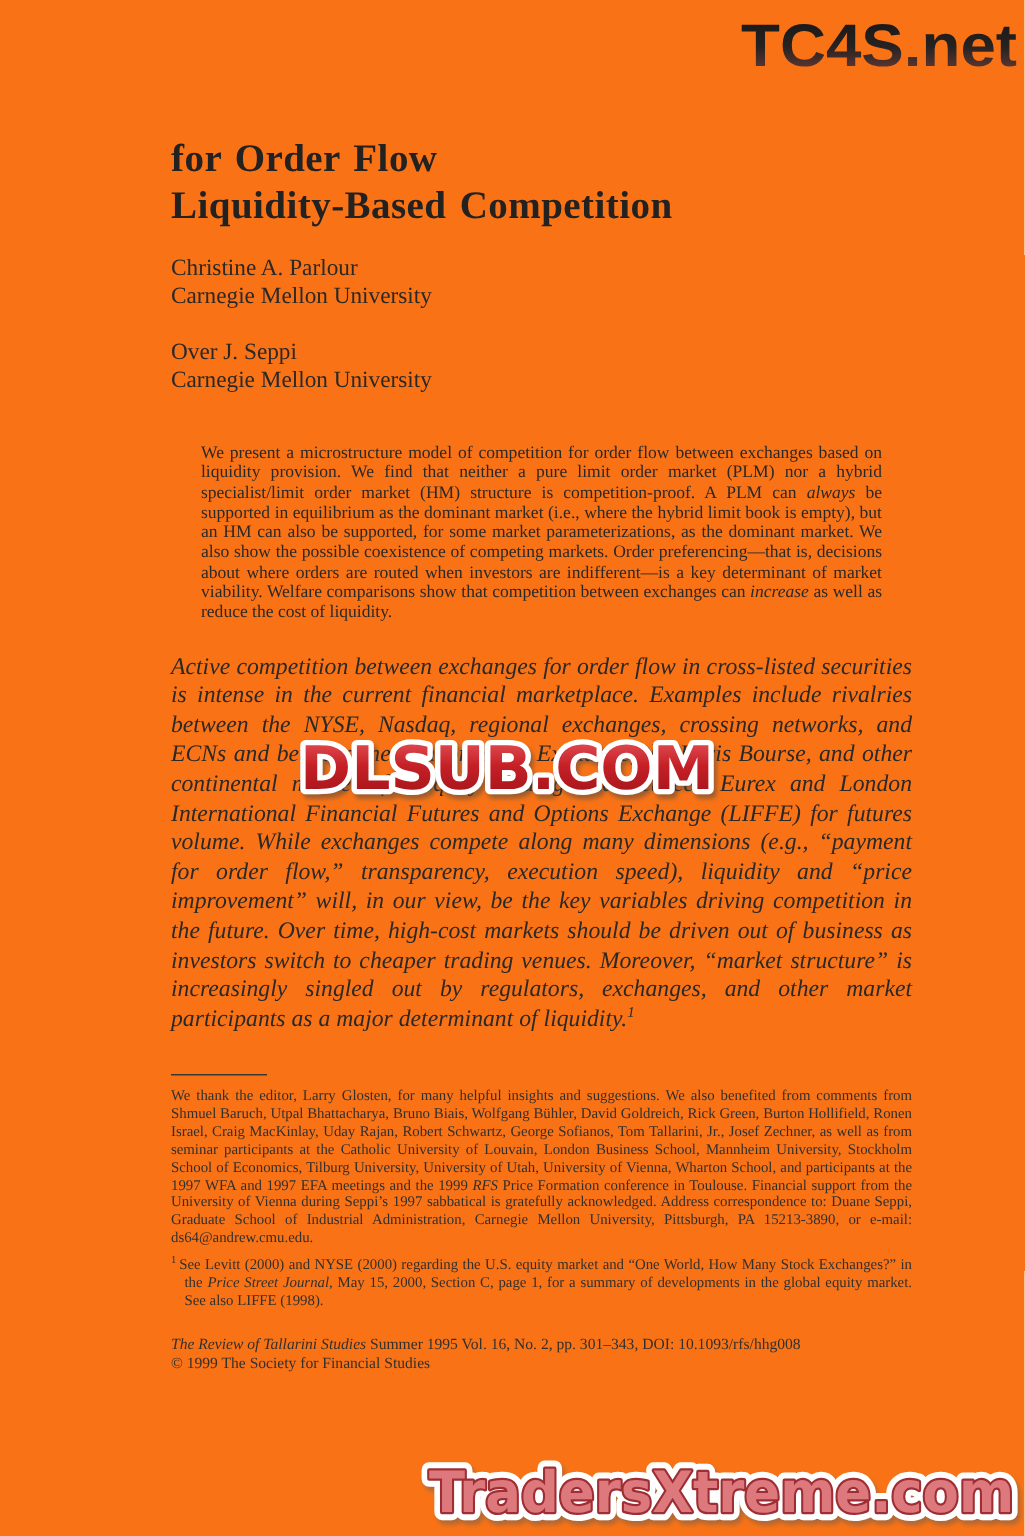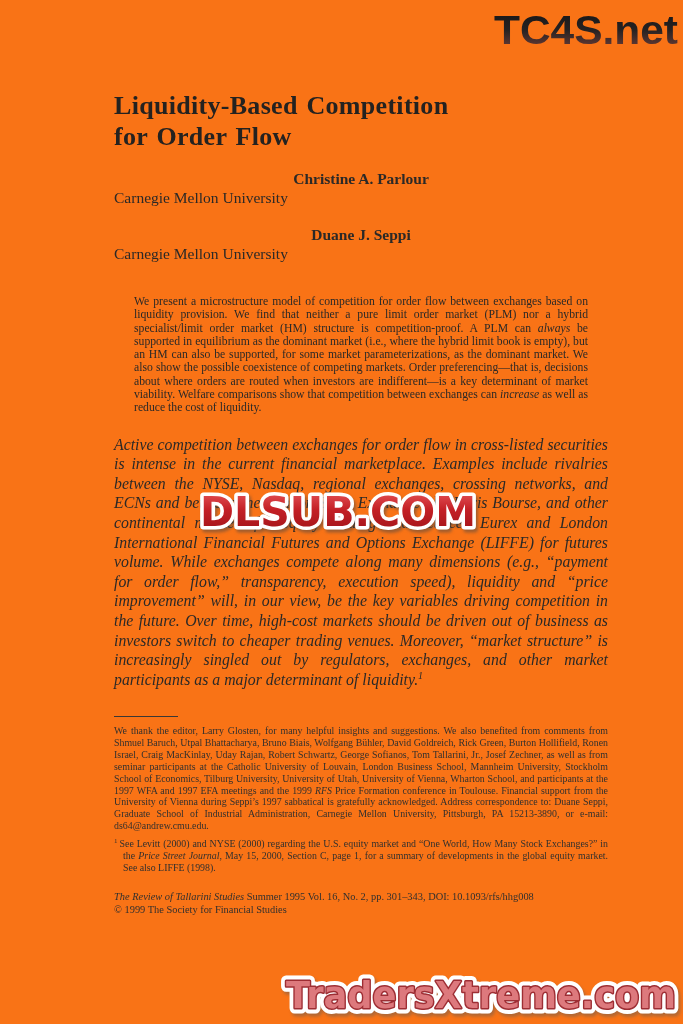--- a/index.html
+++ b/index.html
@@ -20,21 +20,21 @@
     line-height: 31px;
     font-weight: bold;
     letter-spacing: 0.3px;
     word-spacing: 2px;
     color: #242220;
   }
   .title .tline { display: block; }
 
   .author { margin-top: 17px; font-size: 15.5px; line-height: 19px; }
   .author + .author { margin-top: 18px; }
-  .author-name { font-weight: bold; text-align: center; }
+  .author-name { font-weight: normal; }
 
   .abstract {
     margin: 32px 0 0 20px;
     width: 454px;
     font-size: 11.7px;
     line-height: 13.3px;
     text-align: justify;
   }
 
   .body-par {
@@ -90,31 +90,31 @@
           <stop offset="1" stop-color="#774038"></stop>
         </linearGradient>
       </defs>
       <text x="96" y="39" text-anchor="middle" font-family="'Liberation Sans', sans-serif" font-weight="bold" font-size="40" textLength="184" lengthAdjust="spacingAndGlyphs" fill="url(#tcgrad)">TC4S.net</text>
     </svg>
   </div>
 
   <main class="content">
 
     <h1 class="title">
+      <span class="tline">for Order Flow</span>
       <span class="tline">Liquidity-Based Competition</span>
-      <span class="tline">for Order Flow</span>
     </h1>
 
     <div class="author">
       <div class="author-name">Christine A. Parlour</div>
       <div class="author-affil">Carnegie Mellon University</div>
     </div>
 
     <div class="author">
-      <div class="author-name">Duane J. Seppi</div>
+      <div class="author-name">Over J. Seppi</div>
       <div class="author-affil">Carnegie Mellon University</div>
     </div>
 
     <p class="abstract"><span>We present a microstructure model of competition for order flow between exchanges based on liquidity provision. We find that neither a pure limit order market (PLM) nor a hybrid specialist/limit order market (HM) structure is competition-proof. A PLM can </span><i>always</i><span> be supported in equilibrium as the dominant market (i.e., where the hybrid limit book is empty), but an HM can also be supported, for some market parameterizations, as the dominant market. We also show the possible coexistence of competing markets. Order preferencing—that is, decisions about where orders are routed when investors are indifferent—is a key determinant of market viability. Welfare comparisons show that competition between exchanges can </span><i>increase</i><span> as well as reduce the cost of liquidity.</span></p>
 
     <p class="body-par"><span>Active competition between exchanges for order flow in cross-listed securities is intense in the current financial marketplace. Examples include rivalries between the NYSE, Nasdaq, regional exchanges, crossing networks, and ECNs and between the London Stock Exchange, the Paris Bourse, and other continental markets for equity trading and between Eurex and London International Financial Futures and Options Exchange (LIFFE) for futures volume. While exchanges compete along many dimensions (e.g., “payment for order flow,” transparency, execution speed), liquidity and “price improvement” will, in our view, be the key variables driving competition in the future. Over time, high-cost markets should be driven out of business as investors switch to cheaper trading venues. Moreover, “market structure” is increasingly singled out by regulators, exchanges, and other market participants as a major determinant of liquidity.</span><sup>1</sup></p>
 
     <div class="foot-rule"></div>
 
     <p class="footnote"><span>We thank the editor, Larry Glosten, for many helpful insights and suggestions. We also benefited from comments from Shmuel Baruch, Utpal Bhattacharya, Bruno Biais, Wolfgang Bühler, David Goldreich, Rick Green, Burton Hollifield, Ronen Israel, Craig MacKinlay, Uday Rajan, Robert Schwartz, George Sofianos, Tom Tallarini, Jr., Josef Zechner, as well as from seminar participants at the Catholic University of Louvain, London Business School, Mannheim University, Stockholm School of Economics, Tilburg University, University of Utah, University of Vienna, Wharton School, and participants at the 1997 WFA and 1997 EFA meetings and the 1999 </span><i>RFS</i><span> Price Formation conference in Toulouse. Financial support from the University of Vienna during Seppi’s 1997 sabbatical is gratefully acknowledged. Address correspondence to: Duane Seppi, Graduate School of Industrial Administration, Carnegie Mellon University, Pittsburgh, PA 15213-3890, or e-mail: ds64@andrew.cmu.edu.</span></p>

